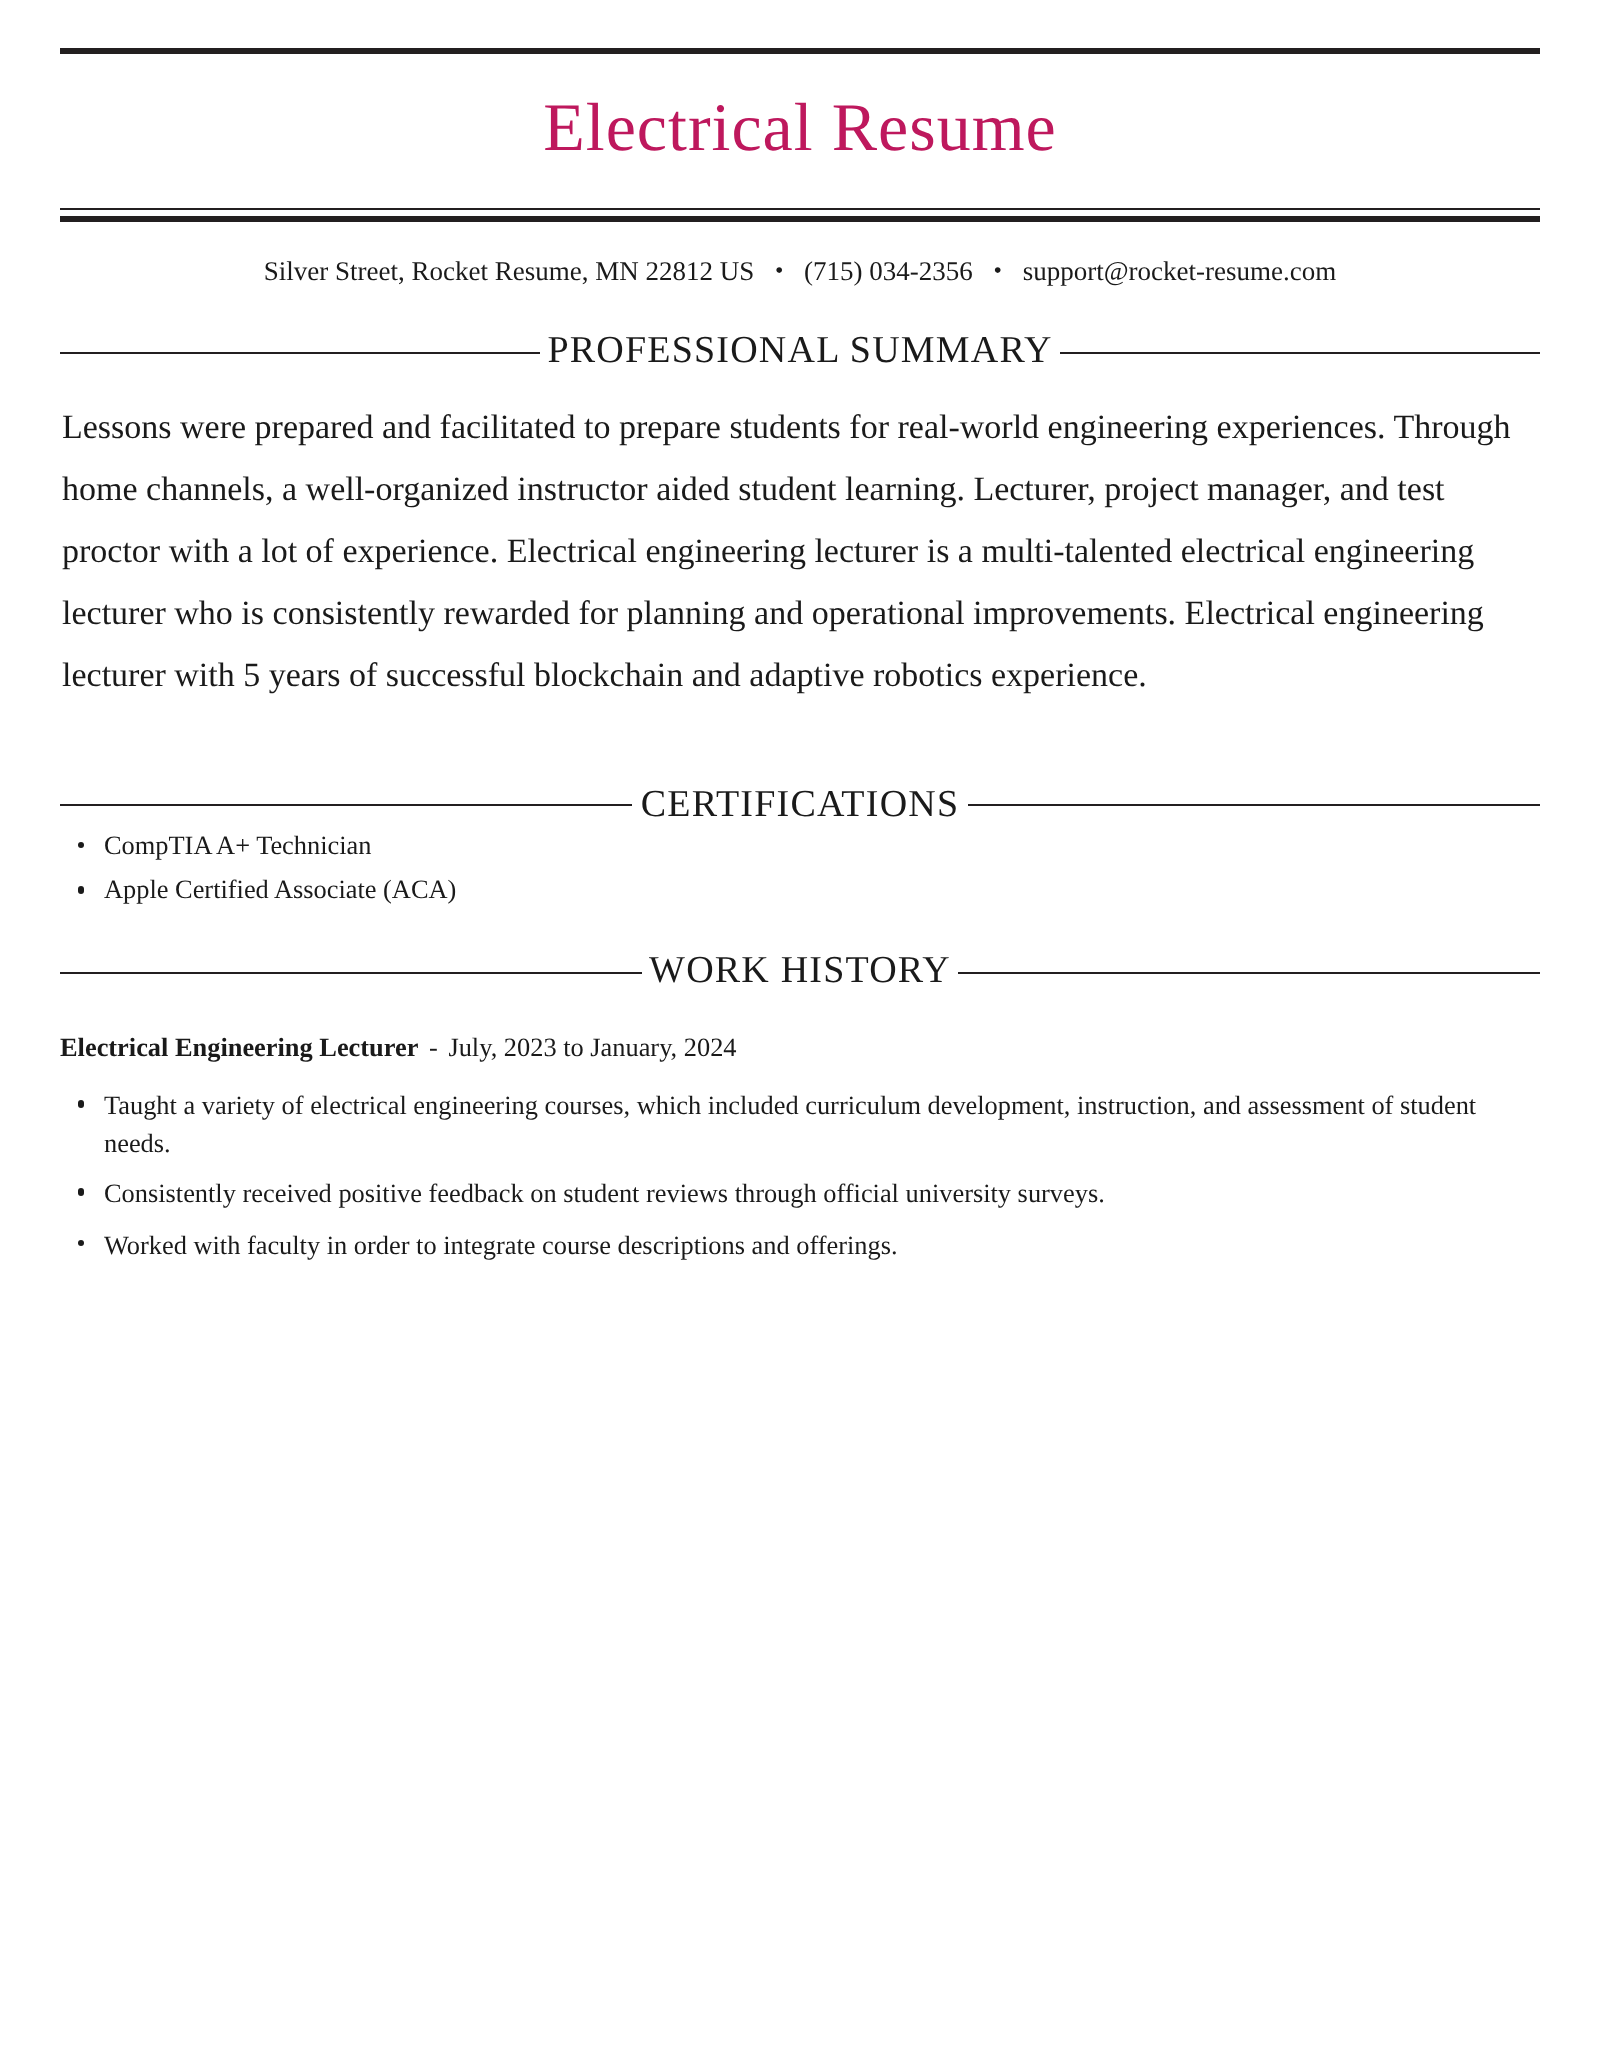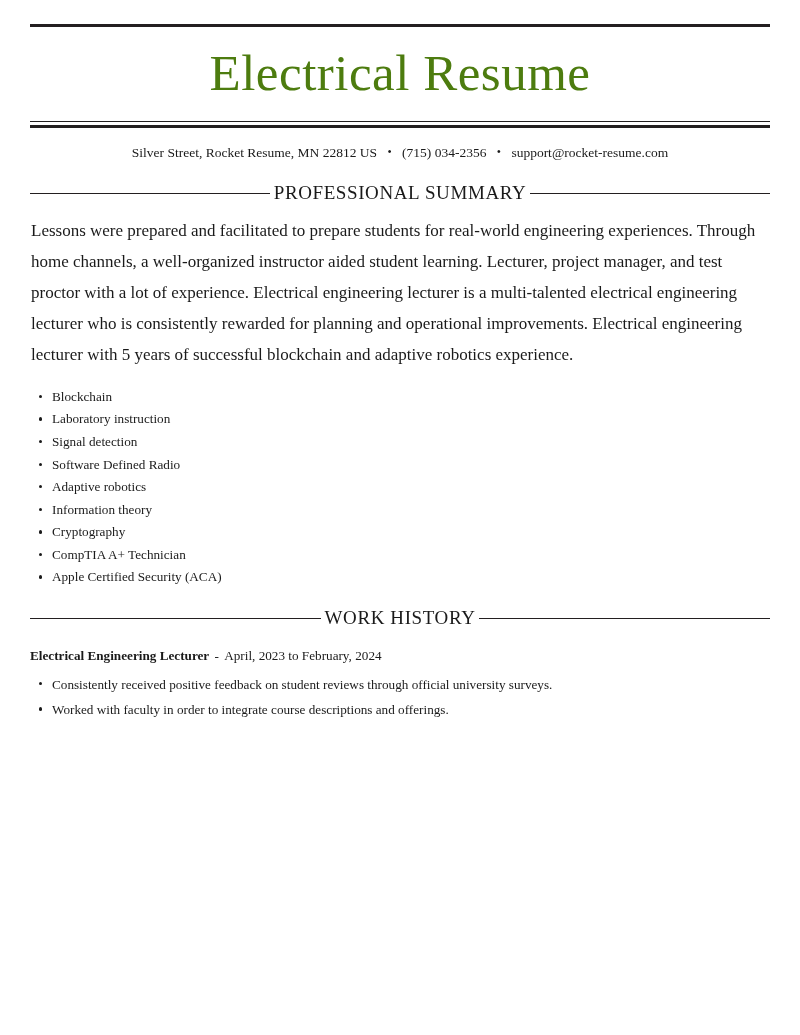--- a/index.html
+++ b/index.html
@@ -23,26 +23,26 @@
   }
 
   
   .rule-top {
     height: 0;
     border-top: 3px solid #231f20;
     margin-top: 24px;
   }
   .doc-title {
     text-align: center;
-    font-size: 51px;
+    font-size: 34px;
     font-weight: 400;
     letter-spacing: 0.5px;
     line-height: 1;
     margin: 21px 0 0 0;
-    color: #4d7c0f;
+    color: #be185d;
   }
   .rule-under-wrap {
     margin-top: 22px;
   }
   .rule-thin {
     height: 0;
     border-top: 1px solid #231f20;
   }
   .rule-thick {
     height: 0;
@@ -182,46 +182,41 @@
   </div>
 
   <div class="section-head">
     <span class="line"></span>
     <span class="label">PROFESSIONAL SUMMARY</span>
     <span class="line"></span>
   </div>
   <p class="summary">Lessons were prepared and facilitated to prepare students for real-world engineering experiences. Through home channels, a well-organized instructor aided student learning. Lecturer, project manager, and test proctor with a lot of experience. Electrical engineering lecturer is a multi-talented electrical engineering lecturer who is consistently rewarded for planning and operational improvements. Electrical engineering lecturer with 5 years of successful blockchain and adaptive robotics experience.</p>
 
   <div class="skills-cols">
-    <div class="col left">
-      <ul class="bullets" id="skills-left">
-          <li>Blockchain</li>
-          <li>Laboratory instruction</li>
-          <li>Signal detection</li>
-          <li>Software Defined Radio</li>
-          <li>Adaptive robotics</li>
-          <li>Information theory</li>
-          <li>Cryptography</li>
-        </ul>
-    </div>
-  </div>
-
+  </div>
+
+  <div class="section-head">
+    <span class="line"></span>
+    <span class="label">CERTIFICATIONS</span>
+    <span class="line"></span>
+  </div>
   <ul class="bullets certs" id="certs-list">
       <li>CompTIA A+ Technician</li>
-      <li>Apple Certified Security (ACA)</li>
+      <li>Apple Certified Associate (ACA)</li>
     </ul>
 
   <div class="section-head">
     <span class="line"></span>
     <span class="label">WORK HISTORY</span>
     <span class="line"></span>
   </div>
   <div id="jobs-container">
       <div class="job">
-        <div class="job-line"><span class="strong">Electrical Engineering Lecturer</span><span class="dash"> - </span><span>April, 2023 to February, 2024</span></div>
+        <div class="job-line"><span class="strong">Electrical Engineering Lecturer</span><span class="dash"> - </span><span>July, 2023 to January, 2024</span></div>
         <ul class="bullets">
+          <li>Taught a variety of electrical engineering courses, which included curriculum development, instruction, and assessment of student needs.</li>
           <li>Consistently received positive feedback on student reviews through official university surveys.</li>
           <li>Worked with faculty in order to integrate course descriptions and offerings.</li>
         </ul>
       </div>
     </div>
 
 </div>
 
 </body></html>

